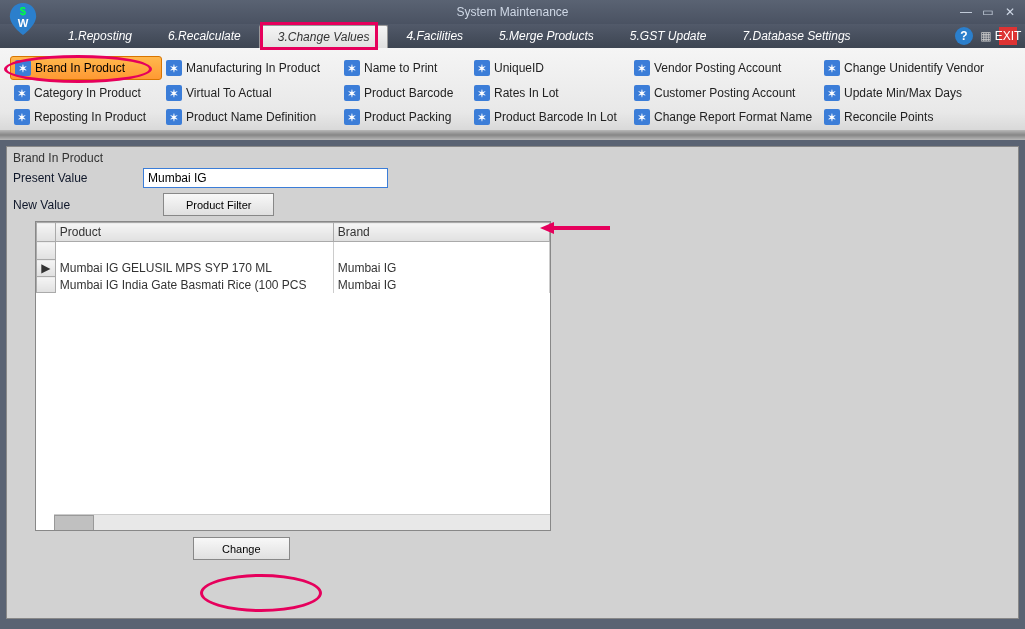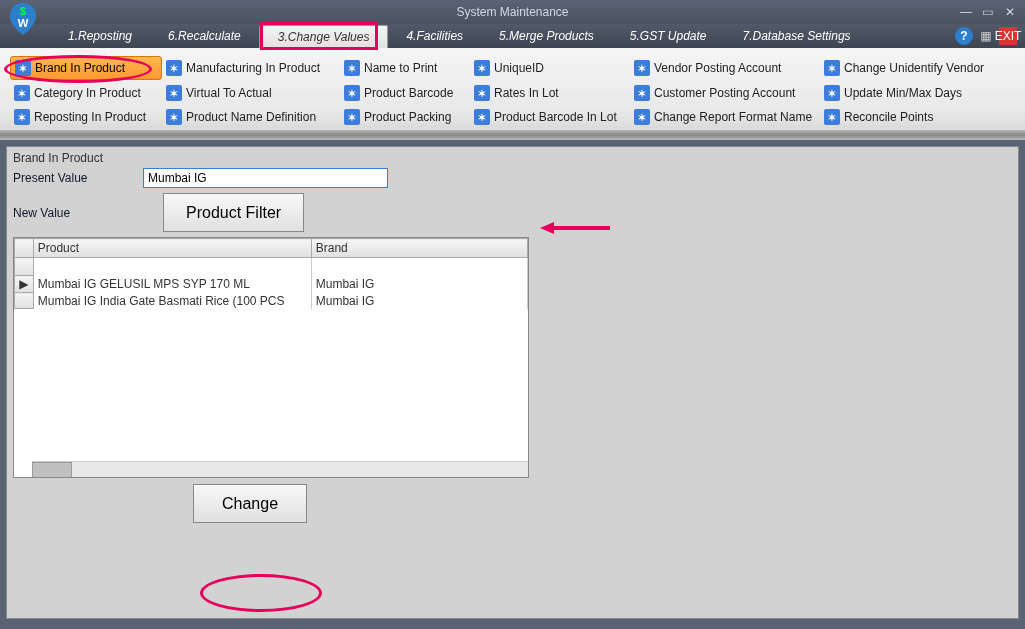--- a/index.html
+++ b/index.html
@@ -157,34 +157,35 @@
     }
     .input {
       width: 245px;
       height: 20px;
       border: 1px solid #7a9abf;
       background: #fff;
       padding: 2px 4px;
       font-size: 12px;
     }
     .btn {
-      height: 39px;
+      height: 23px;
       background: linear-gradient(to bottom, #f8f8f8, #e0e0e0);
       border: 1px solid #888;
       padding: 3px 22px;
       cursor: pointer;
-      font-size: 16px;
+      font-size: 11px;
     }
     .grid-container {
       width: 516px;
-      height: 241px;
+      height: 310px;
       background: #fff;
       border: 1px solid #888;
       position: relative;
       overflow: hidden;
+      margin-left: 22px;
     }
     .grid-table {
       width: 100%;
       border-collapse: collapse;
     }
     .grid-table th {
       background: linear-gradient(to bottom, #f5f5f5, #e0e0e0);
       border: 1px solid #aaa;
       text-align: left;
       padding: 2px 4px;

